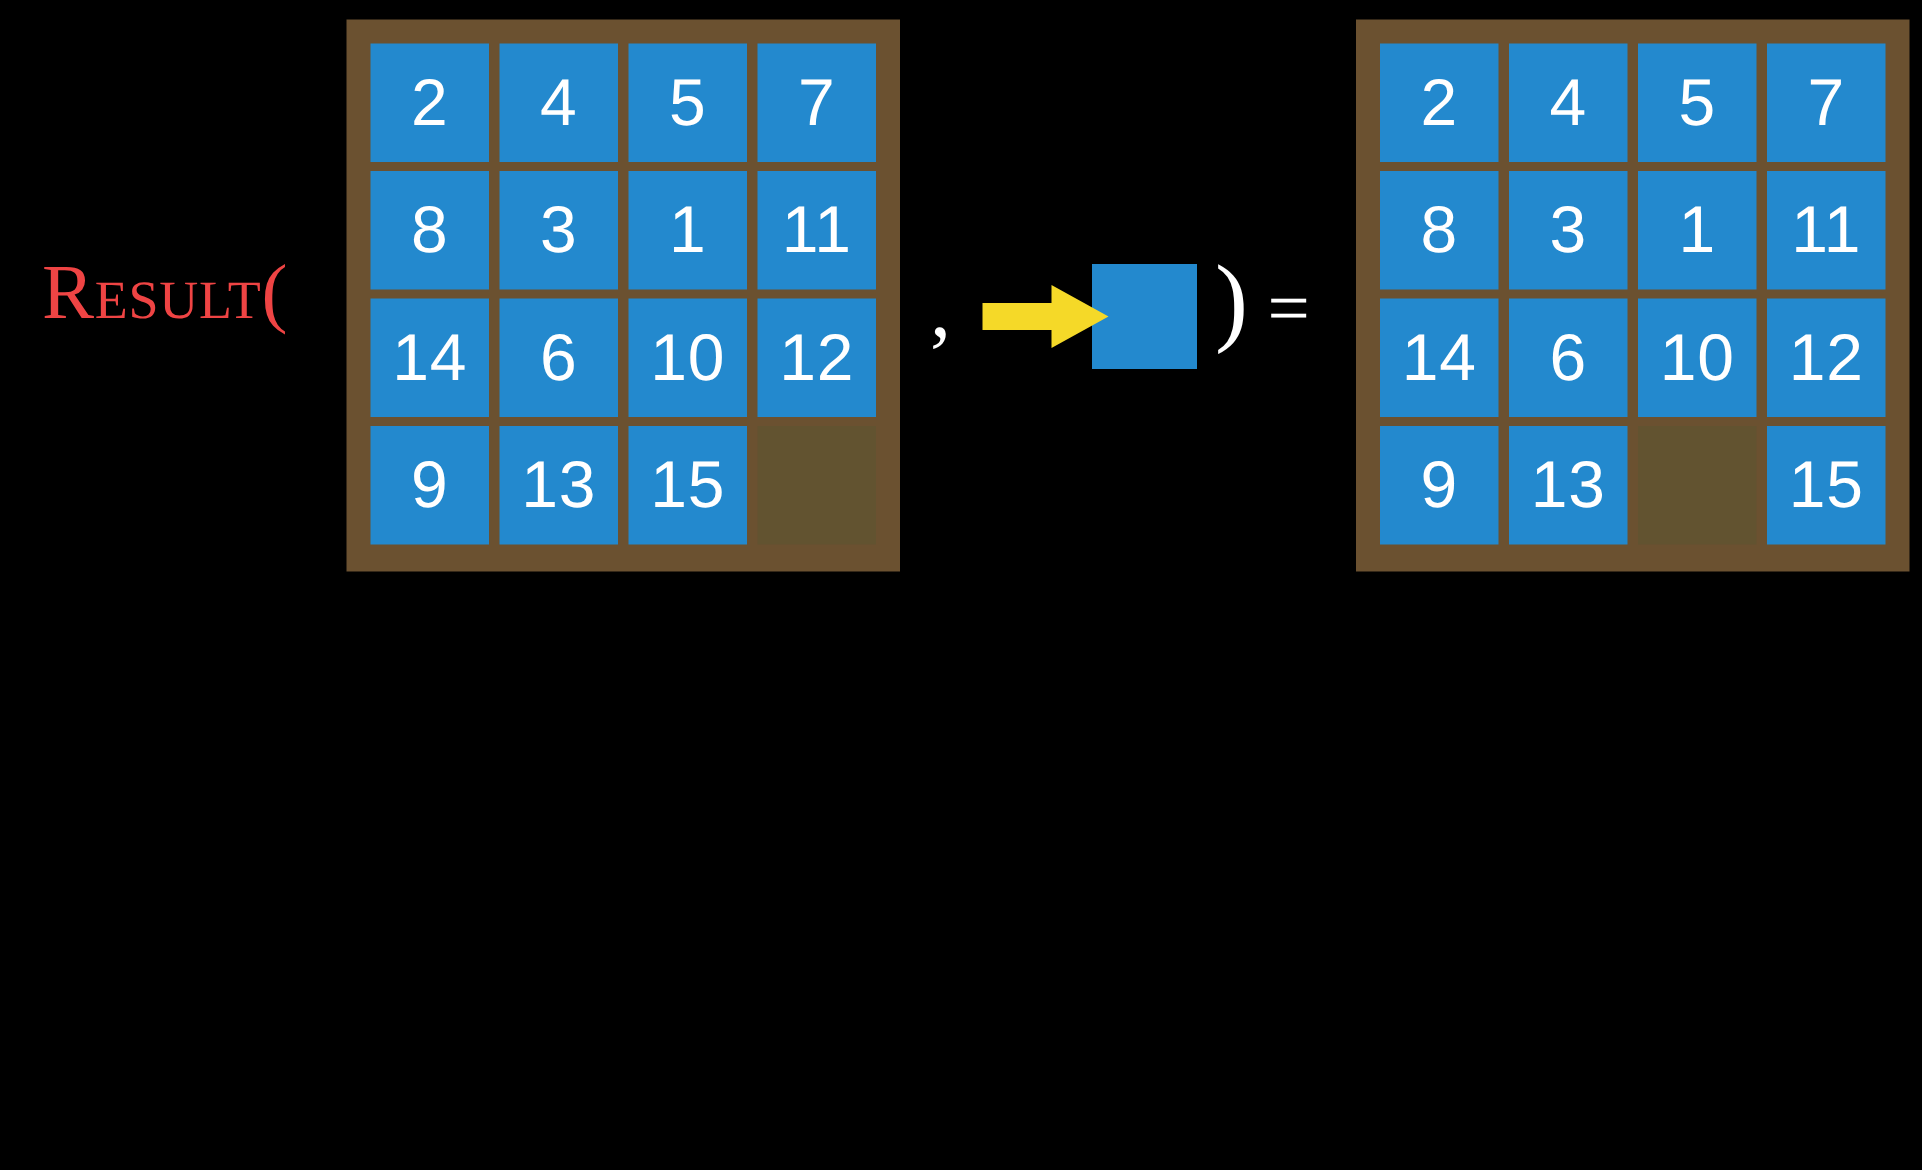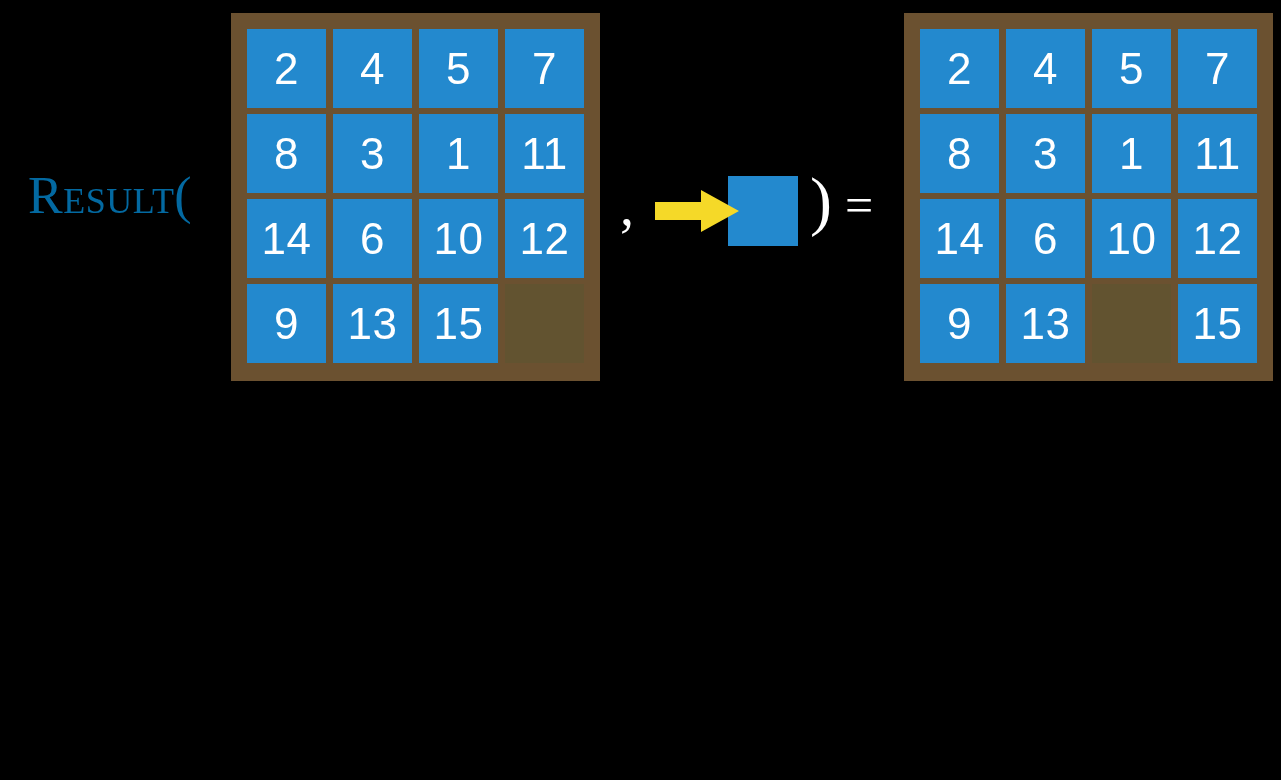--- a/index.html
+++ b/index.html
@@ -27,21 +27,21 @@
     width: 1281px;
     height: 390px;
   }
   .eq-row.row-1 { top: 0; }
   .eq-row.row-2 { top: 390px; }
 
   
   .result-label {
     position: absolute;
     left: 28px;
-    color: #0369a1;
+    color: #ef4444;
     font-family: "Liberation Serif", serif;
     font-size: 52px;
     font-variant: small-caps;
     letter-spacing: 0.5px;
     line-height: 1;
     white-space: nowrap;
     user-select: none;
   }
   .row-1 .result-label { top: 170px; }
 

